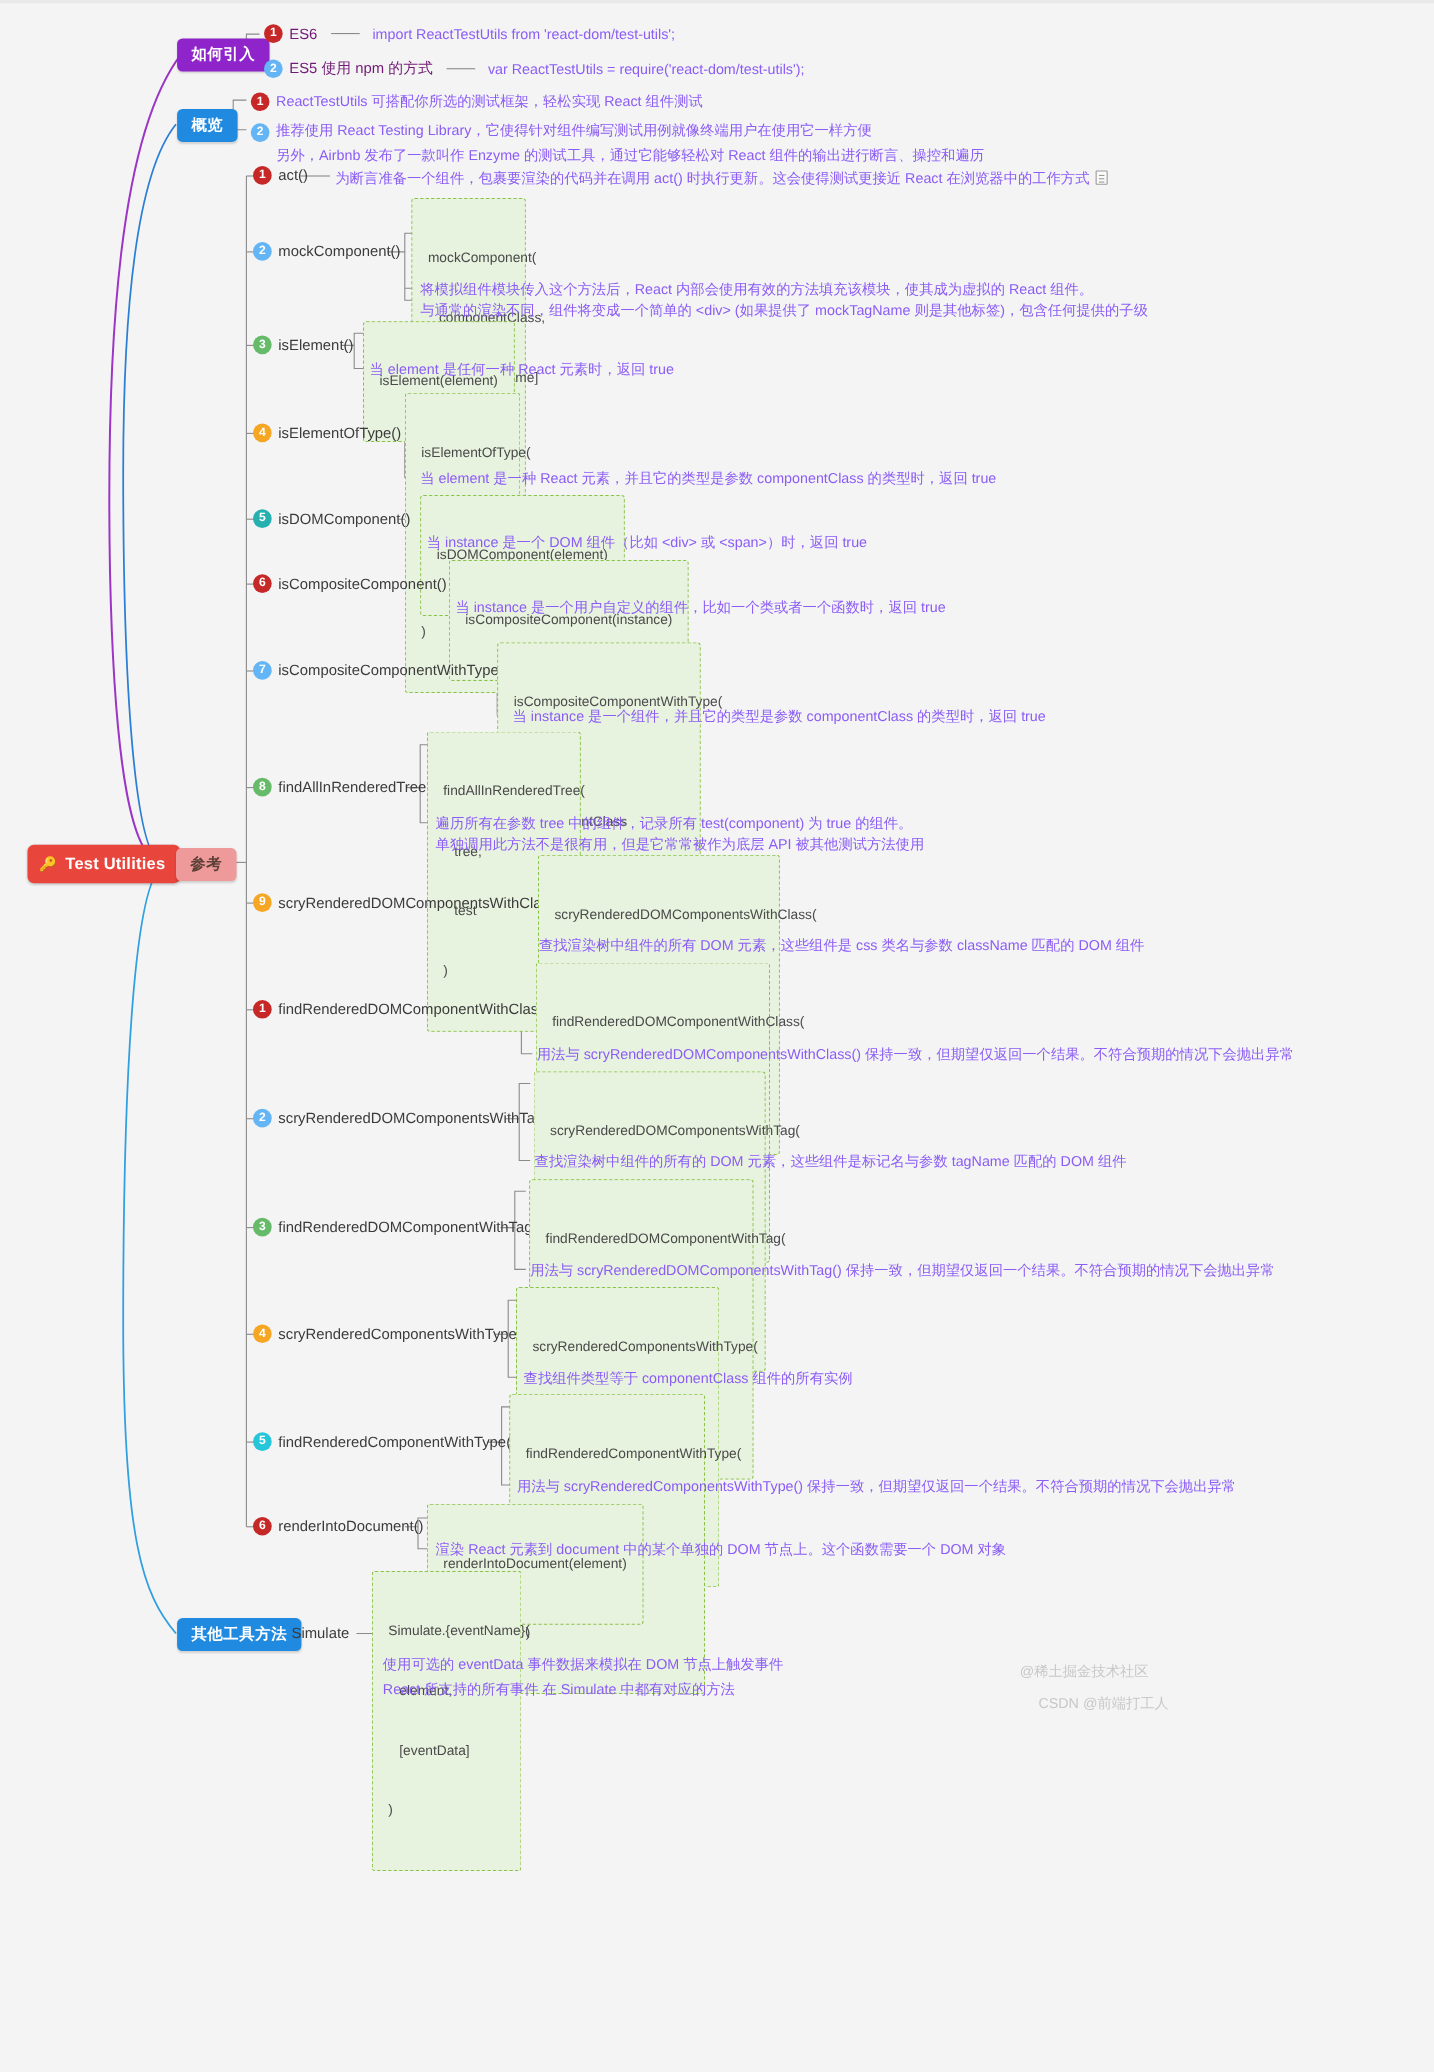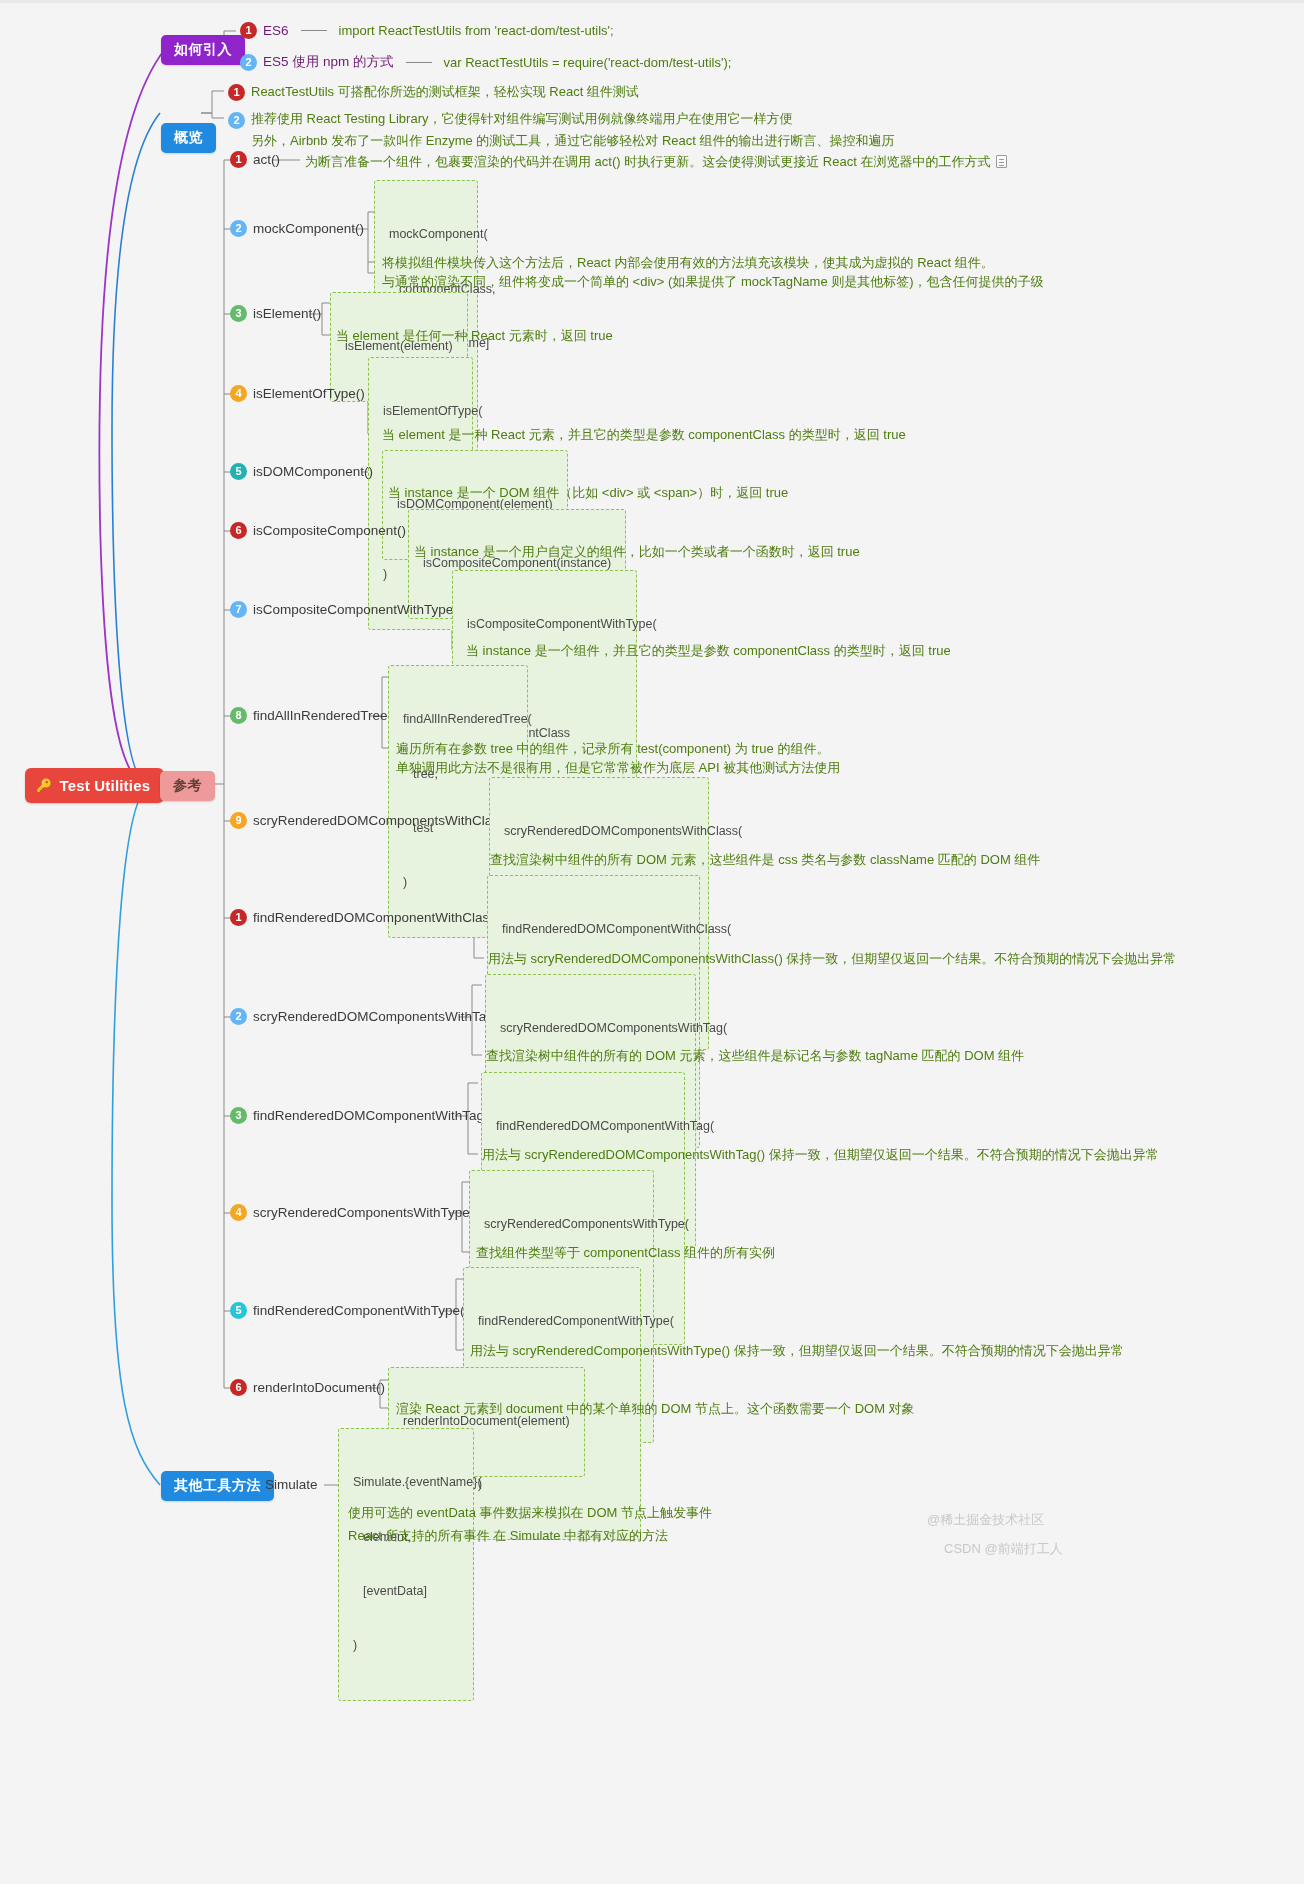--- a/index.html
+++ b/index.html
@@ -77,21 +77,21 @@
     display: flex;
     align-items: center;
     gap: 6px;
     font-size: 13.5px;
     color: #3c3c3c;
   }
   .row .lbl { font-size: 13.5px; color: #701a75; }
   .mono-ish { font-size: 13.5px; color: #3b3b3b; }
   .desc {
     font-size: 13px;
-    color: #4d7c0f;
+    color: #8b5cf6;
     white-space: nowrap;
   }
   .dash {
     display: inline-block;
     width: 26px;
     height: 1px;
     background: #8a8a8a;
     margin: 0 6px;
     vertical-align: middle;
   }
@@ -244,21 +244,21 @@
     <span class="dash"></span>
     <span class="desc">import ReactTestUtils from 'react-dom/test-utils';</span>
   </div>
   <div class="node row" style="left:240px; top:53px;">
     <span class="badge b-blue">2</span>
     <span class="lbl">ES5 使用 npm 的方式</span>
     <span class="dash"></span>
     <span class="desc">var ReactTestUtils = require('react-dom/test-utils');</span>
   </div>
 
-  <div class="node topic blue" style="left:161px; top:99px;margin-top:24px;">
+  <div class="node topic blue" style="left:161px; top:99px;">
     <span>概览</span>
   </div>
 
   <div class="node row" style="left:228px; top:83px;">
     <span class="badge b-red">1</span>
     <span class="desc">ReactTestUtils 可搭配你所选的测试框架，轻松实现 React 组件测试</span>
   </div>
   <div class="node" style="left:228px; top:110px; display:flex; align-items:flex-start; gap:6px;">
     <span class="badge b-blue" style="margin-top:2px;">2</span>
     <span style="display:flex; flex-direction:column; gap:4px;">
@@ -328,21 +328,21 @@
   </div>
   <div class="codebox" style="left:408px; top:509px;">
     <span class="ln">isCompositeComponent(instance)</span>
   </div>
   <div class="node desc" style="left:414px; top:543px;">当 instance 是一个用户自定义的组件，比如一个类或者一个函数时，返回 true</div>
 
   <div class="node row" style="left:230px; top:601px;">
     <span class="badge b-blue">7</span>
     <span class="mono-ish">isCompositeComponentWithType()</span>
   </div>
-  <div class="codebox" style="left:452px; top:570px; width:185px;">
+  <div class="codebox" style="left:452px; top:584px; width:185px;">
     <span class="ln">isCompositeComponentWithType(</span>
     <span class="ln ind">instance,</span>
     <span class="ln ind">componentClass</span>
     <span class="ln">)</span>
   </div>
   <div class="node desc" style="left:466px; top:642px;">当 instance 是一个组件，并且它的类型是参数 componentClass 的类型时，返回 true</div>
 
   <div class="node row" style="left:230px; top:707px;">
     <span class="badge b-green">8</span>
     <span class="mono-ish">findAllInRenderedTree()</span>

